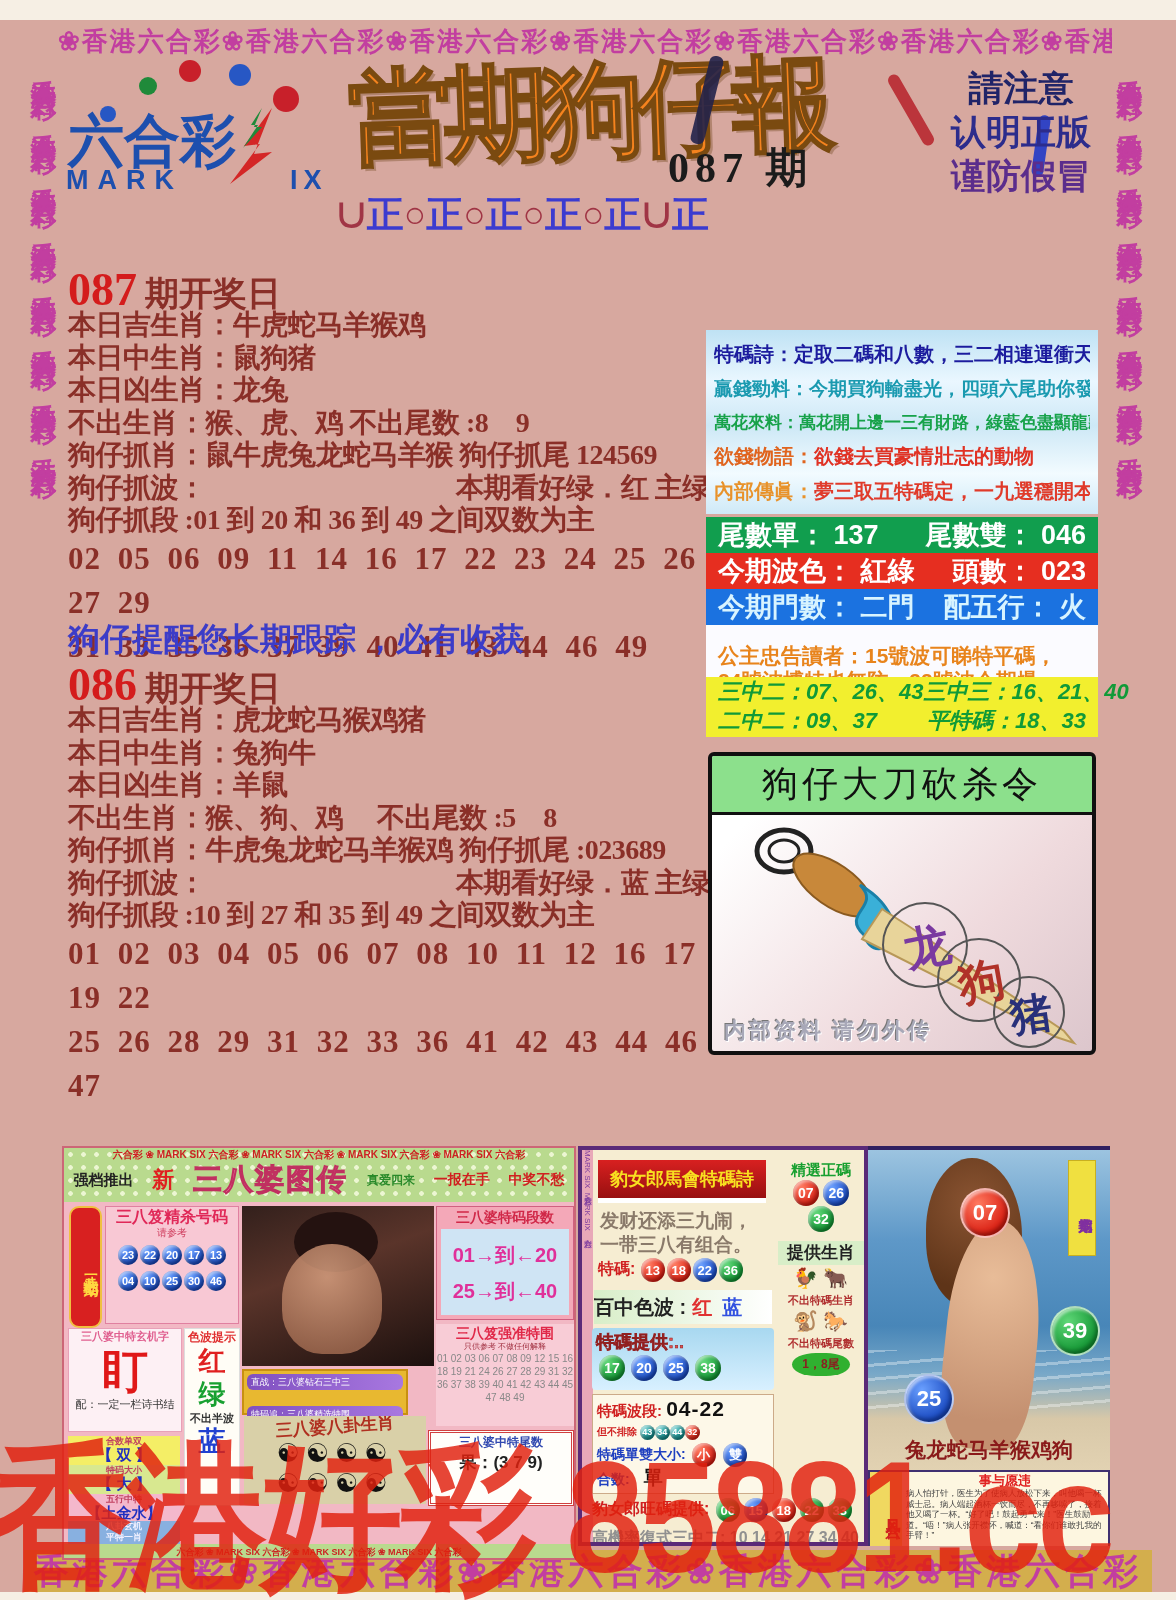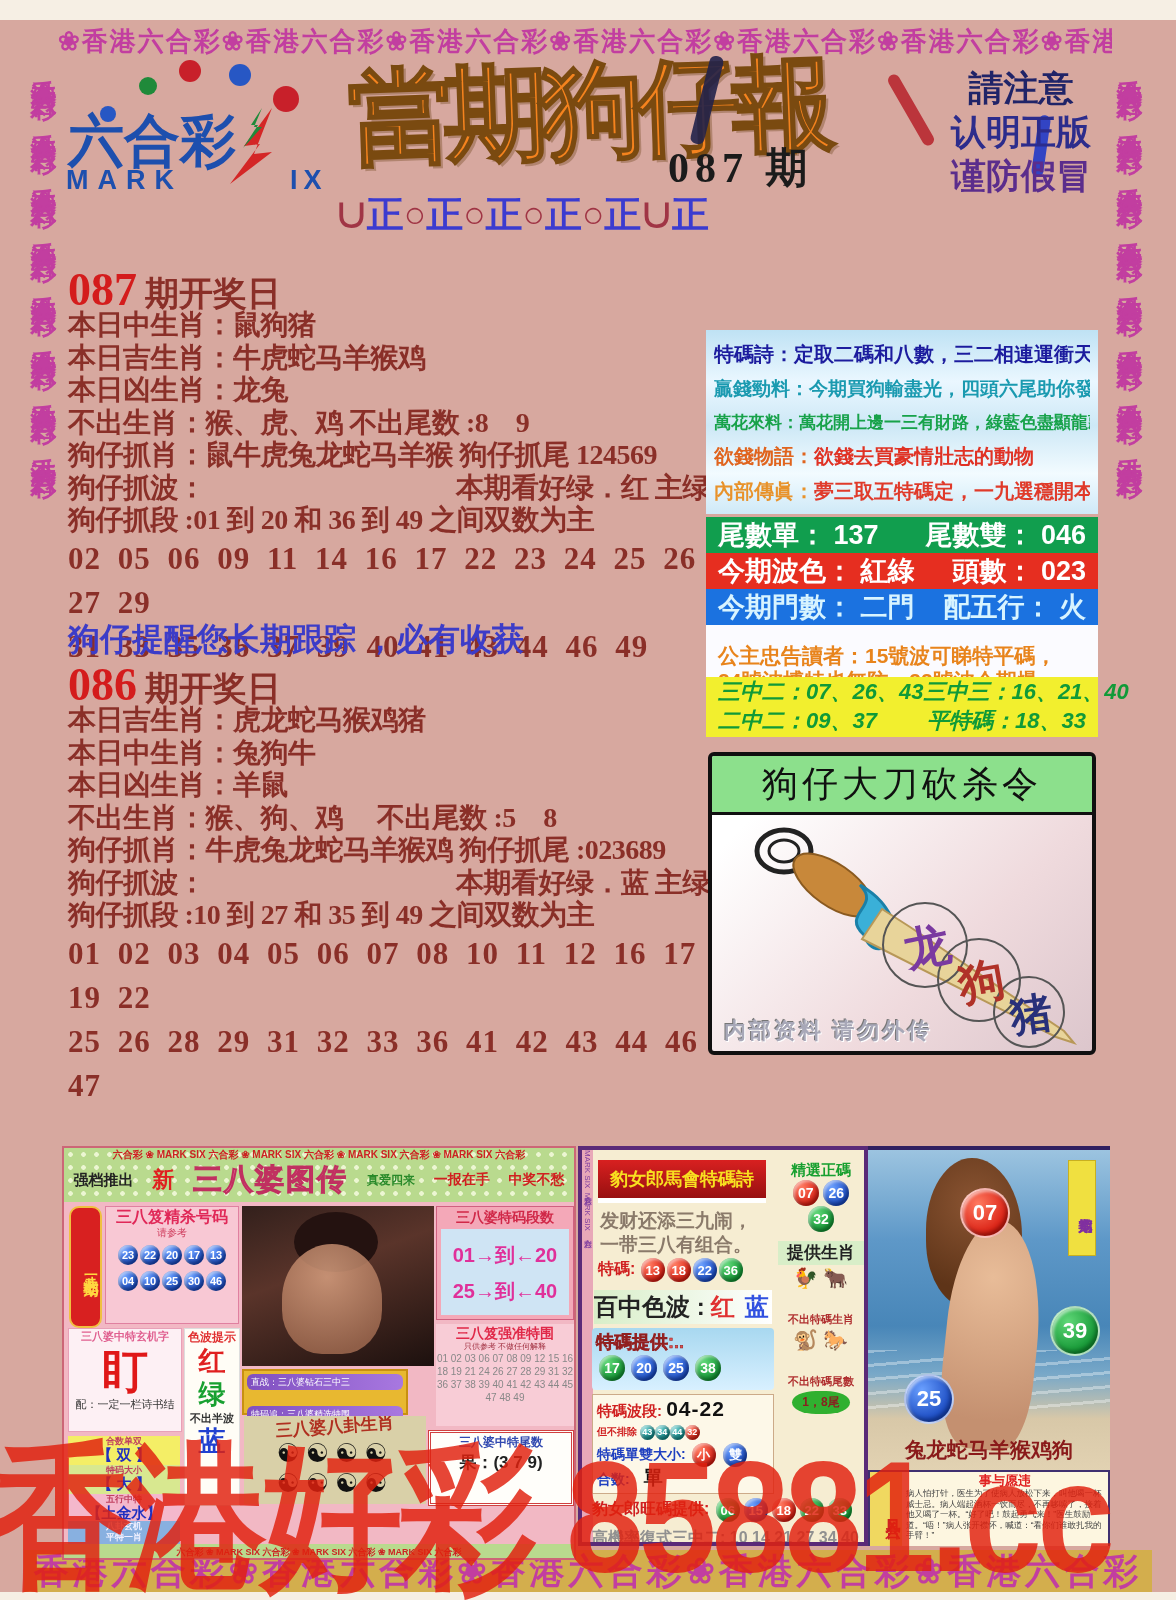--- a/index.html
+++ b/index.html
@@ -186,42 +186,42 @@
   .pm-poem{position:absolute;left:16px;top:10px;width:168px;height:38px;
            background:linear-gradient(180deg,#d82020,#981010);display:flex;align-items:center;
            justify-content:center;font-size:18px;font-weight:bold;color:#f8e020;
            border-bottom:5px solid #fff;box-sizing:content-box;}
   .pm-pline{position:absolute;left:18px;width:170px;font-size:19px;font-weight:bold;color:#8a7a6a;}
   .pm-tm{position:absolute;left:16px;top:108px;width:172px;font-size:16px;font-weight:bold;
          color:#d02020;}
   .pm-tm .ball{margin:0 1px;}
   .pm-sebo{position:absolute;left:12px;top:140px;width:178px;height:34px;
            background:linear-gradient(90deg,#d8eec8,#ffffff);display:flex;align-items:center;
-           font-size:24px;font-weight:bold;color:#222;}
+           font-size:20px;font-weight:bold;color:#222;}
   .pm-sebo .red{color:#e03030;margin-left:6px;}
   .pm-sebo .blue{color:#3050e0;margin-left:10px;}
   .pm-tgt{position:absolute;left:10px;top:178px;width:182px;height:62px;
           background:linear-gradient(180deg,#a8d8f0,#d8f0ff);border-radius:4px;padding:2px 4px;
           box-sizing:border-box;}
   .pm-tgt .tl{font-size:18px;font-weight:bold;color:#e05050;-webkit-text-stroke:.5px #902020;}
   .pm-tgt .ball{margin:1px 3px;}
   .pm-band{position:absolute;left:10px;top:244px;width:182px;height:100px;background:#fdf8e8;
            border:1px solid #ccaa88;box-sizing:border-box;padding:2px 4px;}
   .pm-band .r1{font-size:15px;font-weight:bold;color:#d02020;line-height:24px;}
   .pm-band .r1 .v{font-size:21px;color:#111;letter-spacing:1px;}
   .pm-band .r2{font-size:10px;font-weight:bold;color:#d02020;line-height:18px;}
   .pm-band .r3{font-size:14px;font-weight:bold;color:#2040c0;line-height:26px;}
   .pm-band .r3 .ball{margin:0 2px;}
   .pm-band .r4{font-size:14px;font-weight:bold;color:#2040c0;line-height:22px;}
   .pm-band .r4 .v{font-size:19px;color:#111;margin-left:14px;}
   .pm-right{position:absolute;left:196px;top:10px;width:86px;height:330px;text-align:center;}
   .pm-right .rt{font-size:15px;font-weight:bold;color:#18a030;line-height:20px;}
   .pm-right .zt{font-size:17px;font-weight:bold;color:#222;background:#d8eec8;line-height:24px;
                 margin-top:9px;}
-  .pm-right .nz{font-size:11px;font-weight:bold;color:#b03030;line-height:15px;margin-top:21px;}
+  .pm-right .nz{font-size:11px;font-weight:bold;color:#b03030;line-height:15px;margin-top:2px;}
   .pm-right .icons{font-size:20px;line-height:26px;}
   .pm-right .oval{display:inline-block;background:#30b030;color:#8a2020;font-size:12px;
                   font-weight:bold;border-radius:50%/60%;padding:3px 10px;margin-top:2px;}
   .pm-wang{position:absolute;left:10px;top:348px;width:272px;font-size:16px;font-weight:bold;
            color:#d02020;white-space:nowrap;}
   .pm-wang .ball{margin:0 2px;}
   .pm-fu{position:absolute;left:10px;top:378px;width:272px;font-size:16px;font-weight:bold;
          color:#909090;white-space:nowrap;}
 
   
@@ -295,22 +295,22 @@
     <div class="n2">认明正版</div>
     <div class="n3">谨防假冒</div>
   </div>
 
   <div class="zheng">
     <span class="sym">∪</span><span class="zh">正</span><span class="sym">○</span><span class="zh">正</span><span class="sym">○</span><span class="zh">正</span><span class="sym">○</span><span class="zh">正</span><span class="sym">○</span><span class="zh">正</span><span class="sym">∪</span><span class="zh">正</span>
   </div>
 
   <div class="sec" style="top:263px;">
     <div class="head"><span class="bignum">087</span><span>期开奖日</span></div>
+    <div class="ln">本日吉生肖：牛虎蛇马羊猴鸡</div>
     <div class="ln">本日中生肖：鼠狗猪</div>
-    <div class="ln">本日吉生肖：牛虎蛇马羊猴鸡</div>
     <div class="ln">本日凶生肖：龙兔</div>
     <div class="ln">不出生肖：猴、虎、鸡 不出尾数 :8　9</div>
     <div class="ln">狗仔抓肖：鼠牛虎兔龙蛇马羊猴 狗仔抓尾 124569</div>
     <div class="ln ln2">
         <span>狗仔抓波：</span>
         <span>本期看好绿．红 主绿</span>
       </div>
     <div class="ln">狗仔抓段 :01 到 20 和 36 到 49 之间双数为主</div>
     <div class="nums">02 05 06 09 11 14 16 17 22 23 24 25 26 27 29</div>
     <div class="nums">31 33 35 36 37 39 40 41 43 44 46 49</div>

